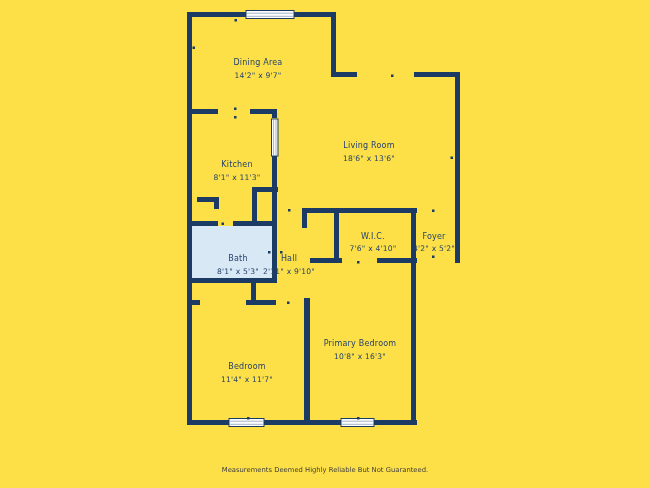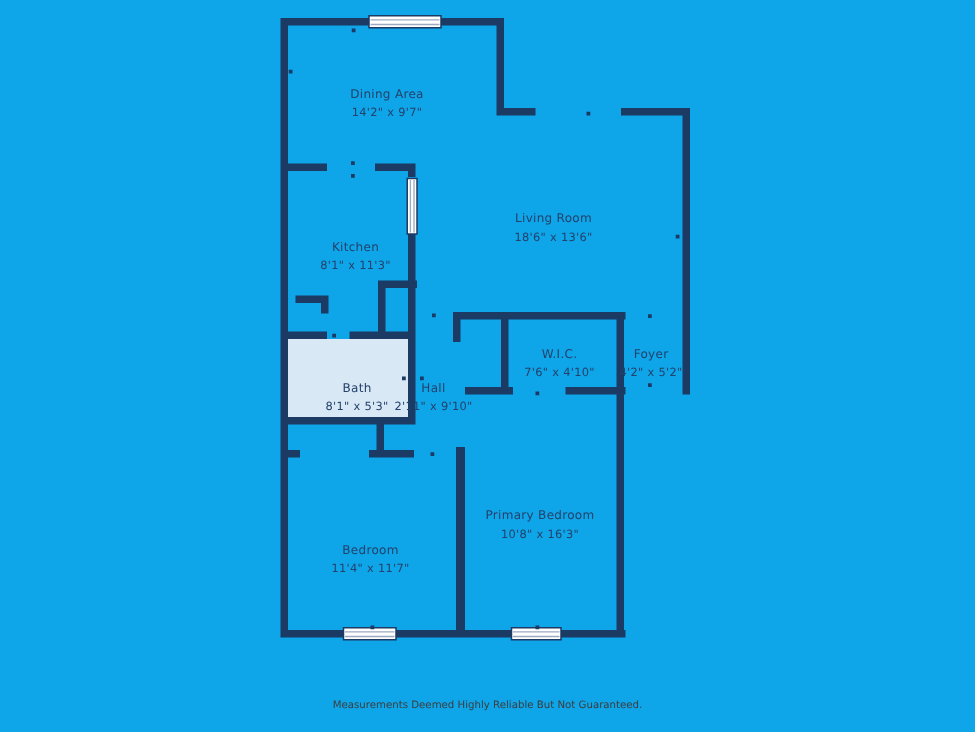--- a/index.html
+++ b/index.html
@@ -1,16 +1,16 @@
 <!DOCTYPE html>
 <html><head>
 <meta charset="utf-8">
 <style>
   html,body{margin:0;padding:0;background:#ffffff;}
-  .page{position:relative;width:650px;height:488px;background:#0ea5e9;overflow:hidden;
+  .page{position:relative;width:650px;height:488px;background:#fde047;overflow:hidden;
         font-family:"Liberation Sans",sans-serif;}
   svg{display:block;}
   .wall{fill:#1b3a64;}
   .bathfill{fill:#d9e8f5;}
   .win-rect{fill:#ffffff;stroke:#1b3a64;stroke-width:1;}
   .win-line{stroke:#9aabc2;stroke-width:0.9;fill:none;}
   .dot{fill:#1b3a64;}
   .room-name{fill:#24426b;font-size:8px;font-weight:500;letter-spacing:0.2px;
              text-anchor:middle;font-family:"DejaVu Sans","Liberation Sans",sans-serif;}
   .room-dims{fill:#24426b;font-size:7.6px;font-weight:400;letter-spacing:0.2px;

